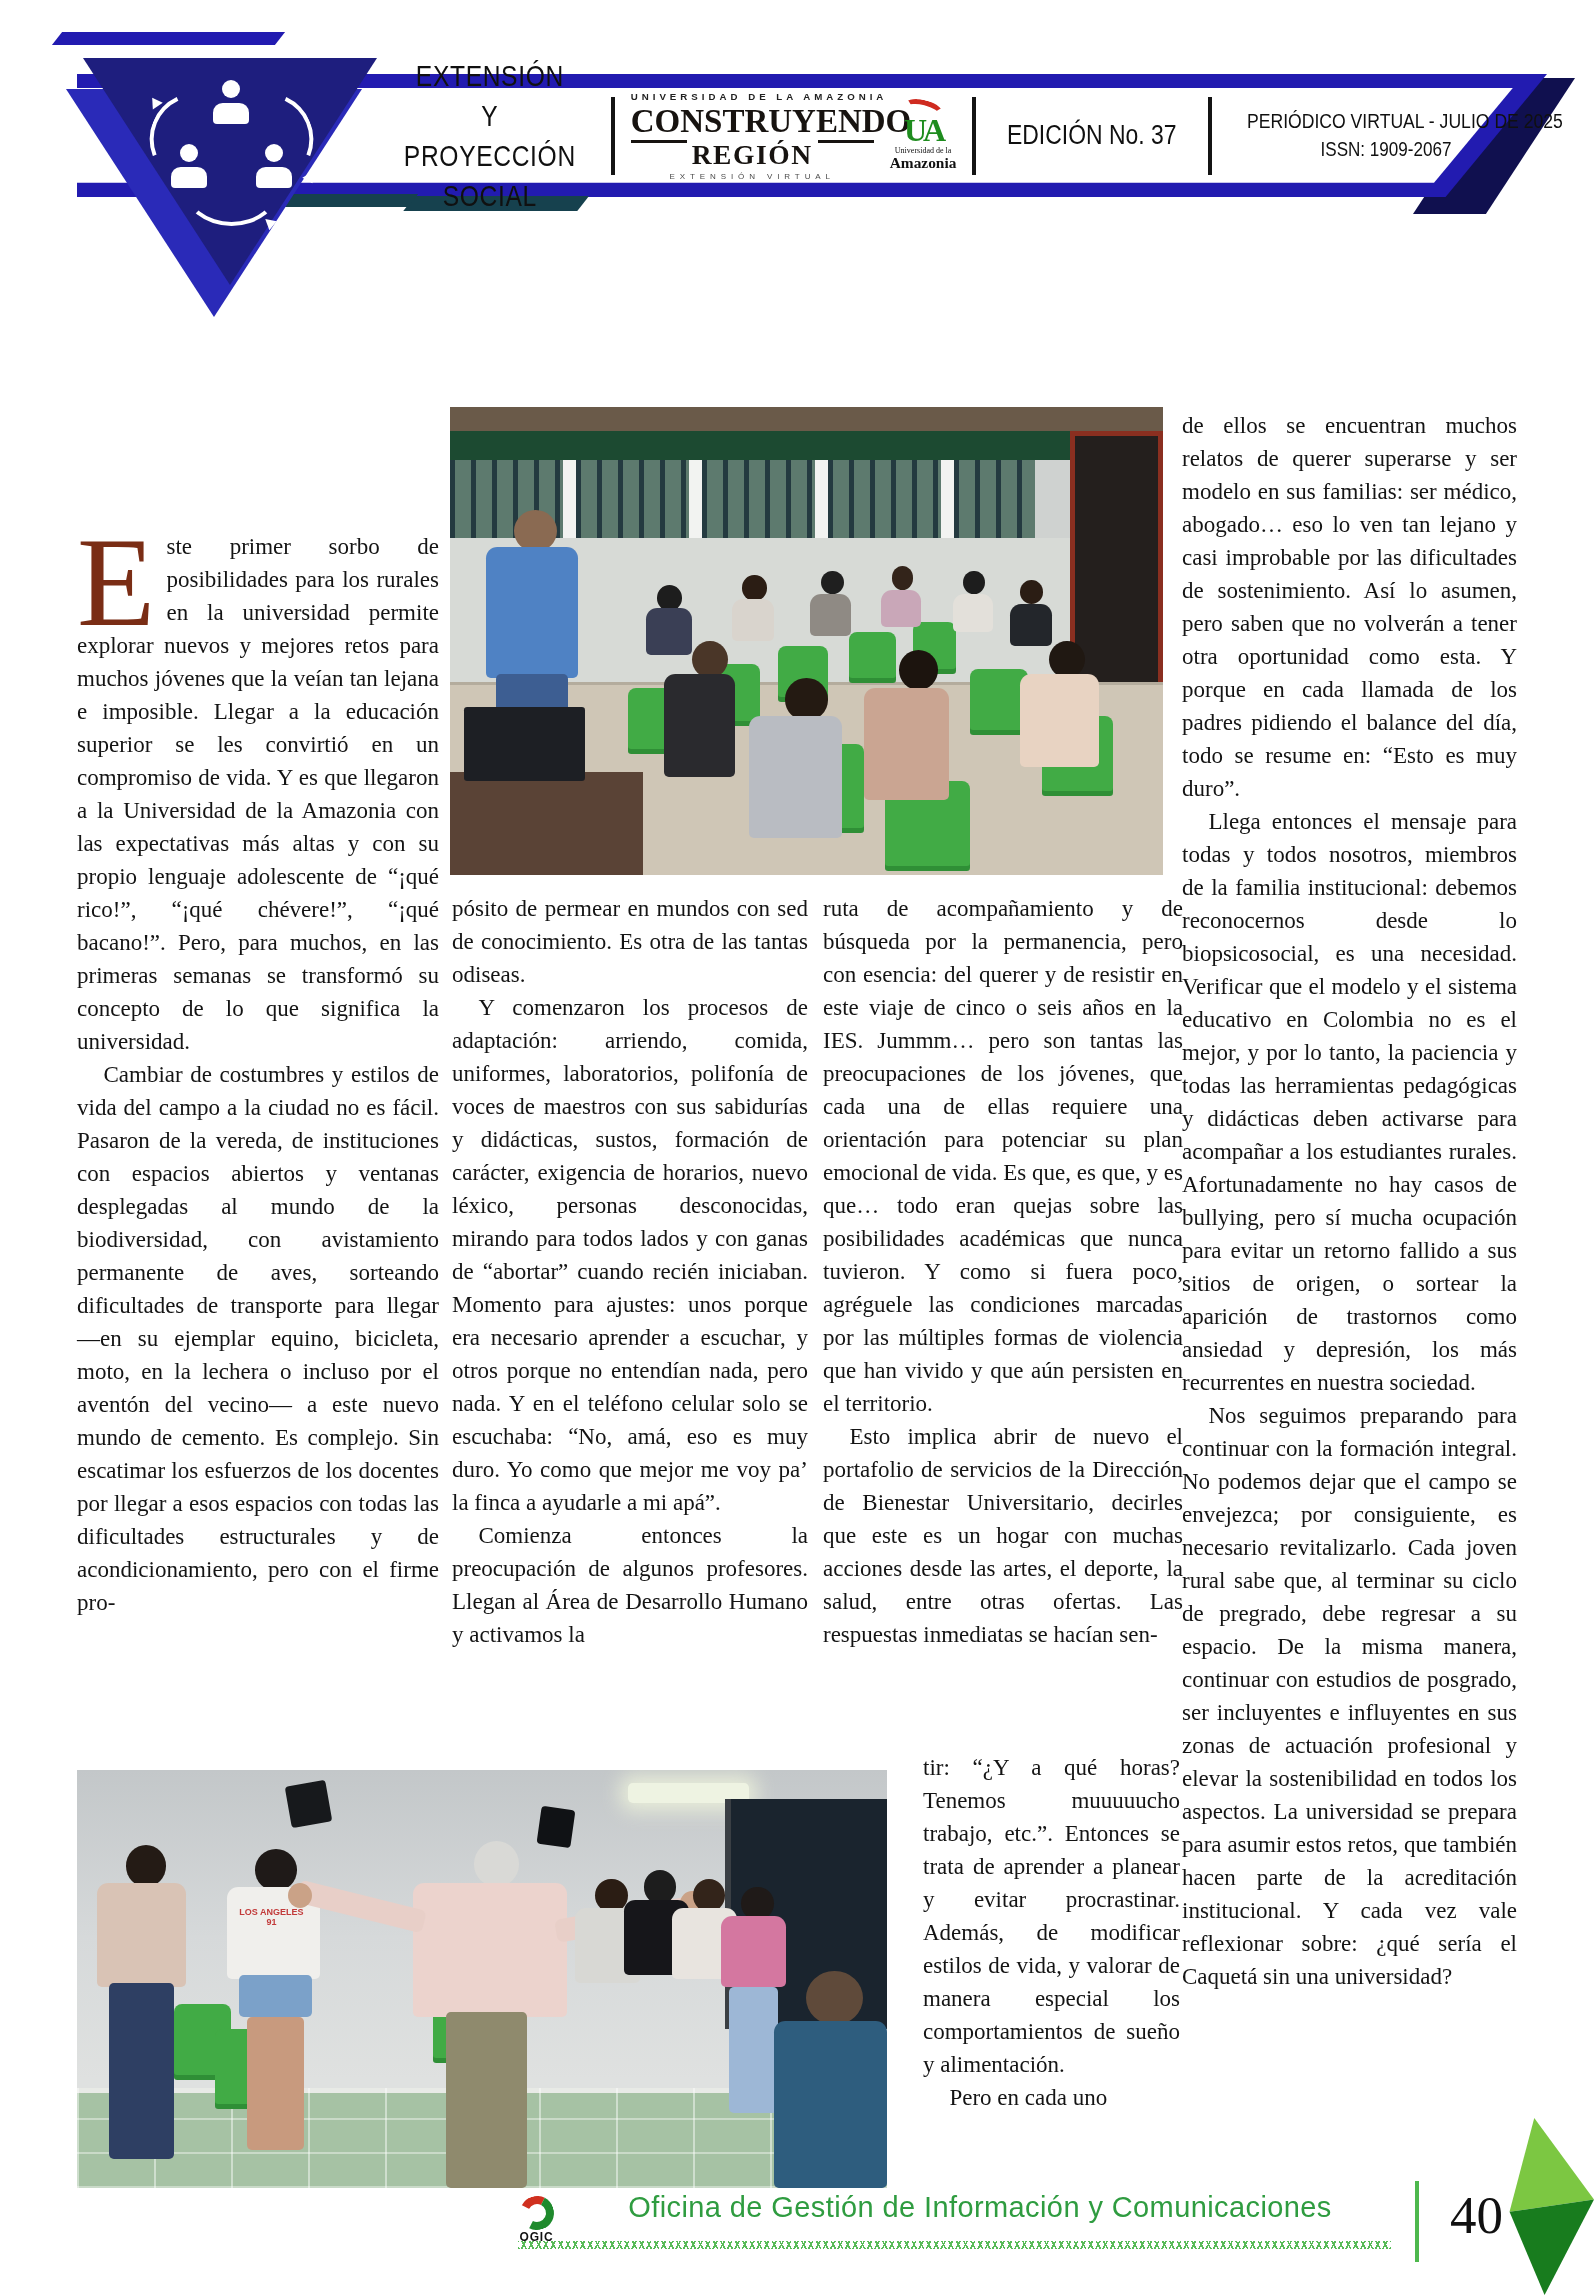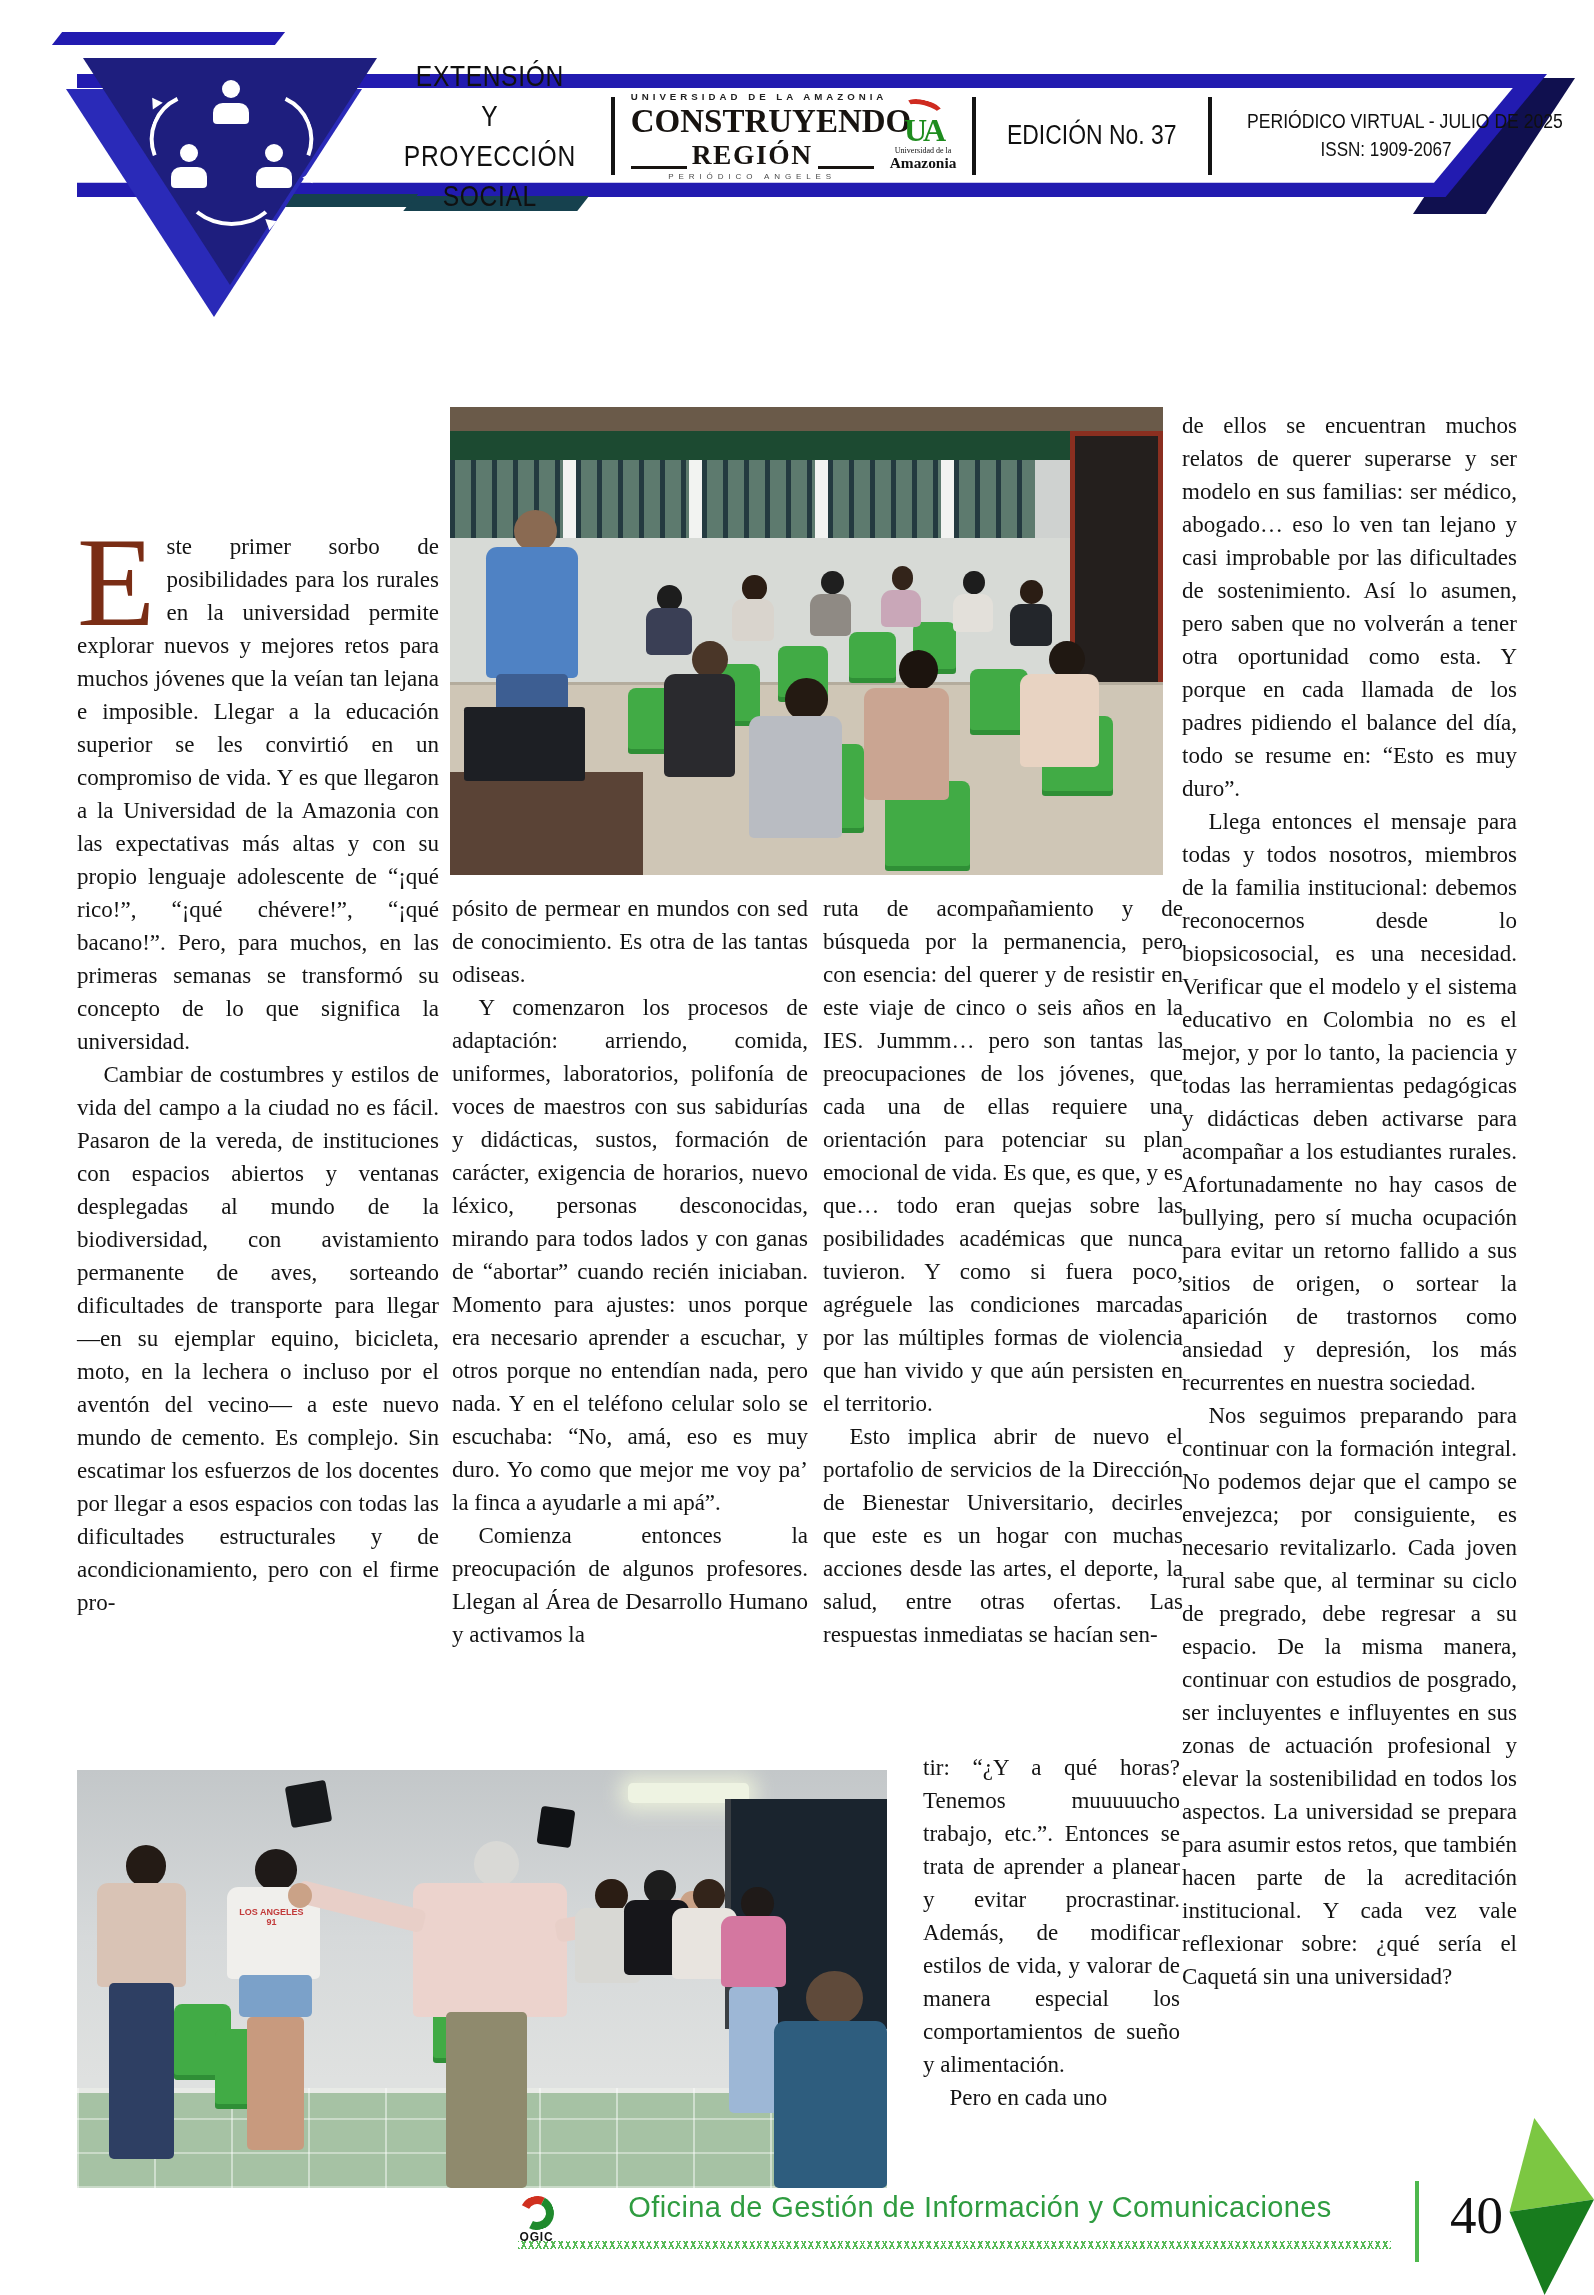--- a/index.html
+++ b/index.html
@@ -50,21 +50,21 @@
   .banner-content { position:absolute; left:385px; top:74px; height:123px; width:1093px;
     display:flex; align-items:center; gap:16px; }
   .sect-label { width:267px; text-align:center; font-family:"Liberation Sans",sans-serif;
     font-size:30px; line-height:40px; color:#101010; transform:scaleX(0.82); letter-spacing:0.8px; }
   .dblbar { width:8px; height:78px; border-left:2.4px solid #141414; border-right:2.4px solid #141414; }
   .masthead { width:243px; text-align:center; }
   .m-top { font-family:"Liberation Sans",sans-serif; font-weight:600; font-size:9.7px;
     letter-spacing:4px; line-height:13px; color:#222; white-space:nowrap; }
   .m-main { font-family:"Liberation Serif",serif; font-weight:700; font-size:33px; line-height:36px;
     color:#171310; letter-spacing:0; }
-  .m-subrow { display:flex; align-items:flex-end; gap:5px; margin-top:0.8px; }
+  .m-subrow { display:flex; align-items:flex-start; gap:5px; margin-top:0.8px; }
   .m-rule { flex:1; height:3.2px; background:#171310; }
   .m-sub { font-family:"Liberation Serif",serif; font-weight:700; font-size:27.5px; line-height:29px;
     color:#171310; letter-spacing:1.6px; }
   .m-tag { font-family:"Liberation Sans",sans-serif; font-size:8px; letter-spacing:4.9px;
     color:#4a4a4a; margin-top:2.4px; }
   .ua { width:94px; text-align:center; }
   .ua-swoosh { width:42px; height:21px; margin:0 auto -6.5px; border:5.7px solid transparent;
     border-top-color:#cf2b20; border-radius:50%; transform:rotate(14deg); }
   .ua-mono { font-family:"Liberation Serif",serif; font-weight:700; font-size:32px; line-height:31px;
     color:#1e8c1e; letter-spacing:-4px; }
@@ -165,21 +165,21 @@
     </div>
     <div class="dblbar"></div>
     <div class="masthead">
       <div class="m-top">UNIVERSIDAD DE LA AMAZONIA</div>
       <div class="m-main">CONSTRUYENDO</div>
       <div class="m-subrow">
         <div class="m-rule"></div>
         <div class="m-sub">REGIÓN</div>
         <div class="m-rule"></div>
       </div>
-      <div class="m-tag">PERIÓDICO ANGELES</div>
+      <div class="m-tag">EXTENSIÓN VIRTUAL</div>
     </div>
     <div class="ua">
       <div class="ua-swoosh"></div>
       <div class="ua-mono">UA</div>
       <div class="ua-cap1">Universidad de la</div>
       <div class="ua-cap2">Amazonia</div>
     </div>
     <div class="dblbar"></div>
     <div class="edition">EDICIÓN No. 37</div>
     <div class="dblbar"></div>

